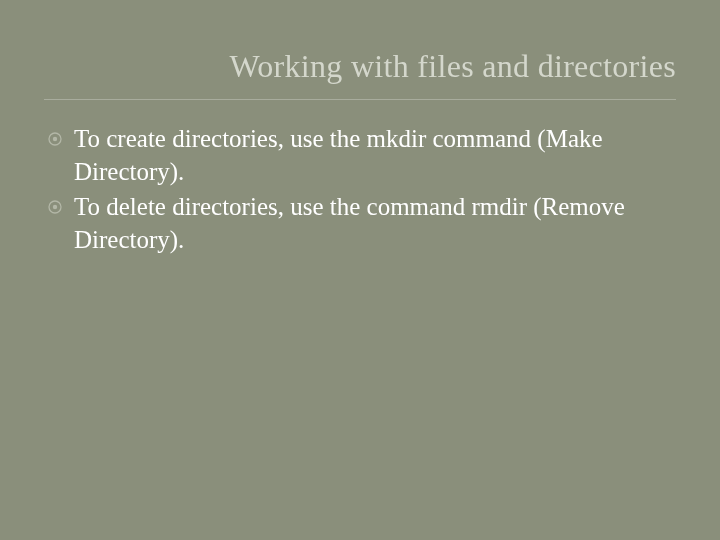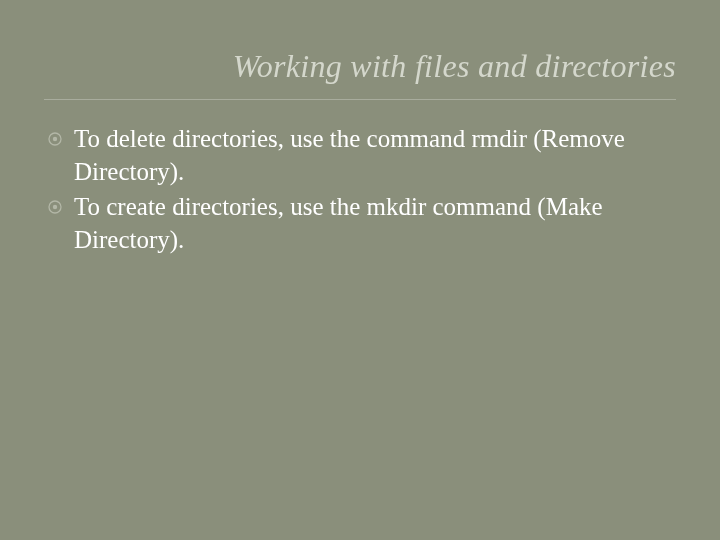--- a/index.html
+++ b/index.html
@@ -21,21 +21,20 @@
     }
     .title {
       color: #d4d7cc;
       font-size: 32px;
       font-weight: normal;
       text-align: right;
       border-bottom: 1px solid #a8ac9d;
       padding-bottom: 14px;
       margin-bottom: 22px;
       letter-spacing: 0.3px;
-      font-style: italic;
     }
     .bullets {
       list-style: none;
       padding-left: 4px;
     }
     .bullet-item {
       display: flex;
       align-items: flex-start;
       margin-bottom: 2px;
       color: #ffffff;
@@ -62,25 +61,25 @@
 <div class="slide">
   <h1 class="title">Working with files and directories</h1>
   <ul class="bullets">
     <li class="bullet-item">
       <span class="bullet-icon">
         <svg width="14" height="14" viewBox="0 0 14 14">
           <circle cx="7" cy="7" r="6" fill="none" stroke="#b3b7a7" stroke-width="1.3"></circle>
           <circle cx="7" cy="7" r="2.2" fill="#b3b7a7"></circle>
         </svg>
       </span>
-      <span class="bullet-text">To delete directories, use the command rmdir (Remove Directory).</span>
+      <span class="bullet-text">To create directories, use the mkdir command (Make Directory).</span>
     </li>
     <li class="bullet-item">
       <span class="bullet-icon">
         <svg width="14" height="14" viewBox="0 0 14 14">
           <circle cx="7" cy="7" r="6" fill="none" stroke="#b3b7a7" stroke-width="1.3"></circle>
           <circle cx="7" cy="7" r="2.2" fill="#b3b7a7"></circle>
         </svg>
       </span>
-      <span class="bullet-text">To create directories, use the mkdir command (Make Directory).</span>
+      <span class="bullet-text">To delete directories, use the command rmdir (Remove Directory).</span>
     </li>
   </ul>
 </div>
 
 </body></html>

